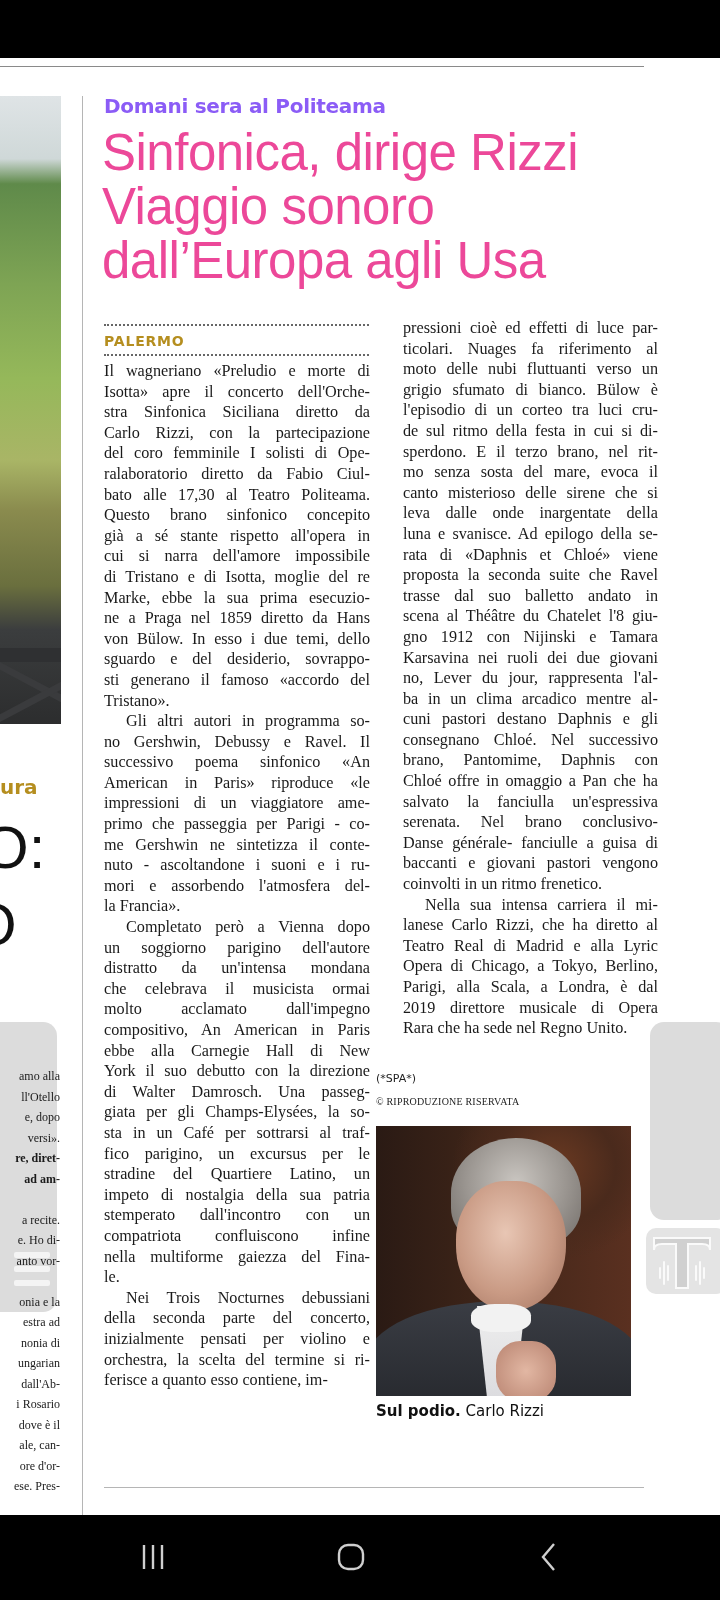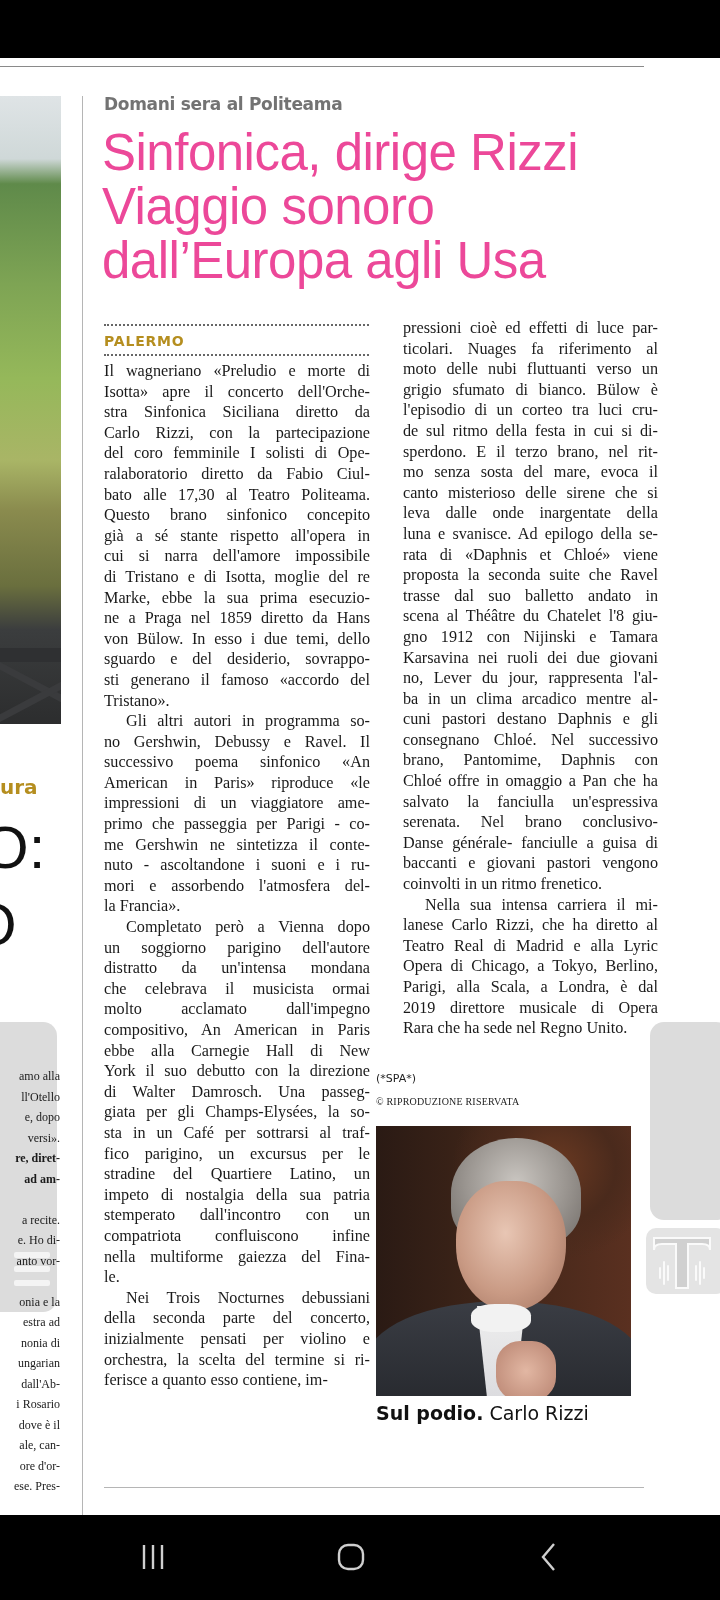--- a/index.html
+++ b/index.html
@@ -19,42 +19,42 @@
   .left-head1 { position:absolute; left:-18px; top:818px; font-family:"Liberation Sans", sans-serif; font-size:60px; line-height:60px; color:#111; }
   .left-head2 { position:absolute; left:-30px; top:895px; font-family:"Liberation Sans", sans-serif; font-size:60px; line-height:60px; color:#111; }
   .left-overlay { position:absolute; left:-20px; top:1022px; width:77px; height:290px; background:#dcdcdc; border-radius:14px; }
   .left-overlay .bar { position:absolute; left:34px; height:6px; width:36px; background:#f4f4f4; border-radius:2px; }
   .left-text { position:absolute; left:0; top:1066px; width:60px; font-family:"Liberation Serif", serif; font-size:12px; line-height:20.5px; text-align:right; white-space:nowrap; direction:rtl; overflow:hidden; }
   .left-text div { direction:ltr; unicode-bidi:bidi-override; text-align:right; }
   .left-text .b { font-weight:bold; }
   .left-text .gap { height:20.5px; }
 
   
-  .kicker { position:absolute; left:104px; top:94px; font-family:"DejaVu Sans", sans-serif; font-weight:bold; font-size:17px; color:#737373; letter-spacing:-0.3px; }
+  .kicker { position:absolute; left:104px; top:94px; font-family:"DejaVu Sans", sans-serif; font-weight:bold; font-size:20px; color:#8b5cf6; letter-spacing:-0.3px; }
   .headline { position:absolute; left:102px; top:126px; width:540px; font-family:"Liberation Sans", sans-serif; font-size:51px; line-height:54px; color:#ec4899; letter-spacing:-0.5px; }
   .headline div { white-space:nowrap; }
   .dots { position:absolute; left:104px; width:265px; height:0; border-top:2px dotted #666; }
   .dateline { position:absolute; left:104px; top:333px; font-family:"DejaVu Sans", sans-serif; font-weight:bold; font-size:14px; color:#b58e1f; letter-spacing:0.8px; }
   .col { position:absolute; font-family:"Liberation Serif", serif; font-size:16.2px; line-height:20.6px; color:#1a1a1a; }
   .col div.l { text-align:justify; text-align-last:justify; white-space:nowrap; height:20.6px; }
   .col div.end { text-align:left; text-align-last:left; }
   .col div.ind { text-indent:22px; }
   .col1 { left:104px; top:361px; width:266px; }
   .col2 { left:376px; top:318px; width:255px;margin-left:27px; }
   .spa { position:absolute; left:376px; top:1072px; font-family:"DejaVu Sans", sans-serif; font-size:11px; color:#222; }
   .copyright { position:absolute; left:376px; top:1096px; font-family:"Liberation Serif", serif; font-size:10px; color:#222; letter-spacing:0.2px; }
   .photo { position:absolute; left:376px; top:1126px; width:255px; height:270px; overflow:hidden;
     background: radial-gradient(ellipse 40% 35% at 70% 15%, #6b3a22 0%, #4a2a1c 60%, transparent 100%), linear-gradient(90deg,#2a1a14 0%,#3d2418 40%,#5a3020 100%); }
   .photo .hair { position:absolute; left:75px; top:12px; width:130px; height:110px; border-radius:55% 55% 40% 40%; background:radial-gradient(ellipse at 50% 40%, #c9c5c0 0%, #9a9590 55%, #6f6a66 100%); }
   .photo .face { position:absolute; left:80px; top:55px; width:110px; height:130px; border-radius:45% 45% 50% 50%; background:radial-gradient(ellipse at 45% 40%, #e8c6b4 0%, #c99a84 55%, #9e6f5c 100%); }
   .photo .suit { position:absolute; left:-10px; top:175px; width:275px; height:120px; border-radius:50% 50% 0 0; background:linear-gradient(180deg,#3a3d44 0%,#24262b 100%); }
   .photo .shirt { position:absolute; left:85px; top:180px; width:80px; height:110px; background:linear-gradient(180deg,#eee 0%,#d8d8dc 100%); clip-path:polygon(20% 0,80% 0,65% 100%,35% 100%); }
   .photo .bow { position:absolute; left:95px; top:178px; width:60px; height:28px; background:#f2f2f2; border-radius:40%; }
   .photo .hand { position:absolute; left:120px; top:215px; width:60px; height:60px; border-radius:40%; background:radial-gradient(ellipse,#e2b7a3 0%,#b88370 100%); }
-  .caption { position:absolute; left:376px; top:1402px; font-family:"DejaVu Sans", sans-serif; font-size:19px; color:#111; }
+  .caption { position:absolute; left:376px; top:1402px; font-family:"DejaVu Sans", sans-serif; font-size:15px; color:#111; }
   .caption b { font-weight:bold; }
 
   
   .right-panel { position:absolute; left:650px; top:1022px; width:80px; height:198px; background:#dcdcdc; border-radius:14px; }
   .tts-button { position:absolute; left:646px; top:1228px; width:80px; height:66px; background:#e4e4e4; border-radius:10px; }
   .tts-button svg { position:absolute; left:4px; top:6px; }
 
   
   .nav-bar { position:absolute; left:0; top:1515px; width:720px; height:85px; background:#000; }
   .nav-btn { position:absolute; top:20px; width:50px; height:44px; display:flex; align-items:center; justify-content:center; }

